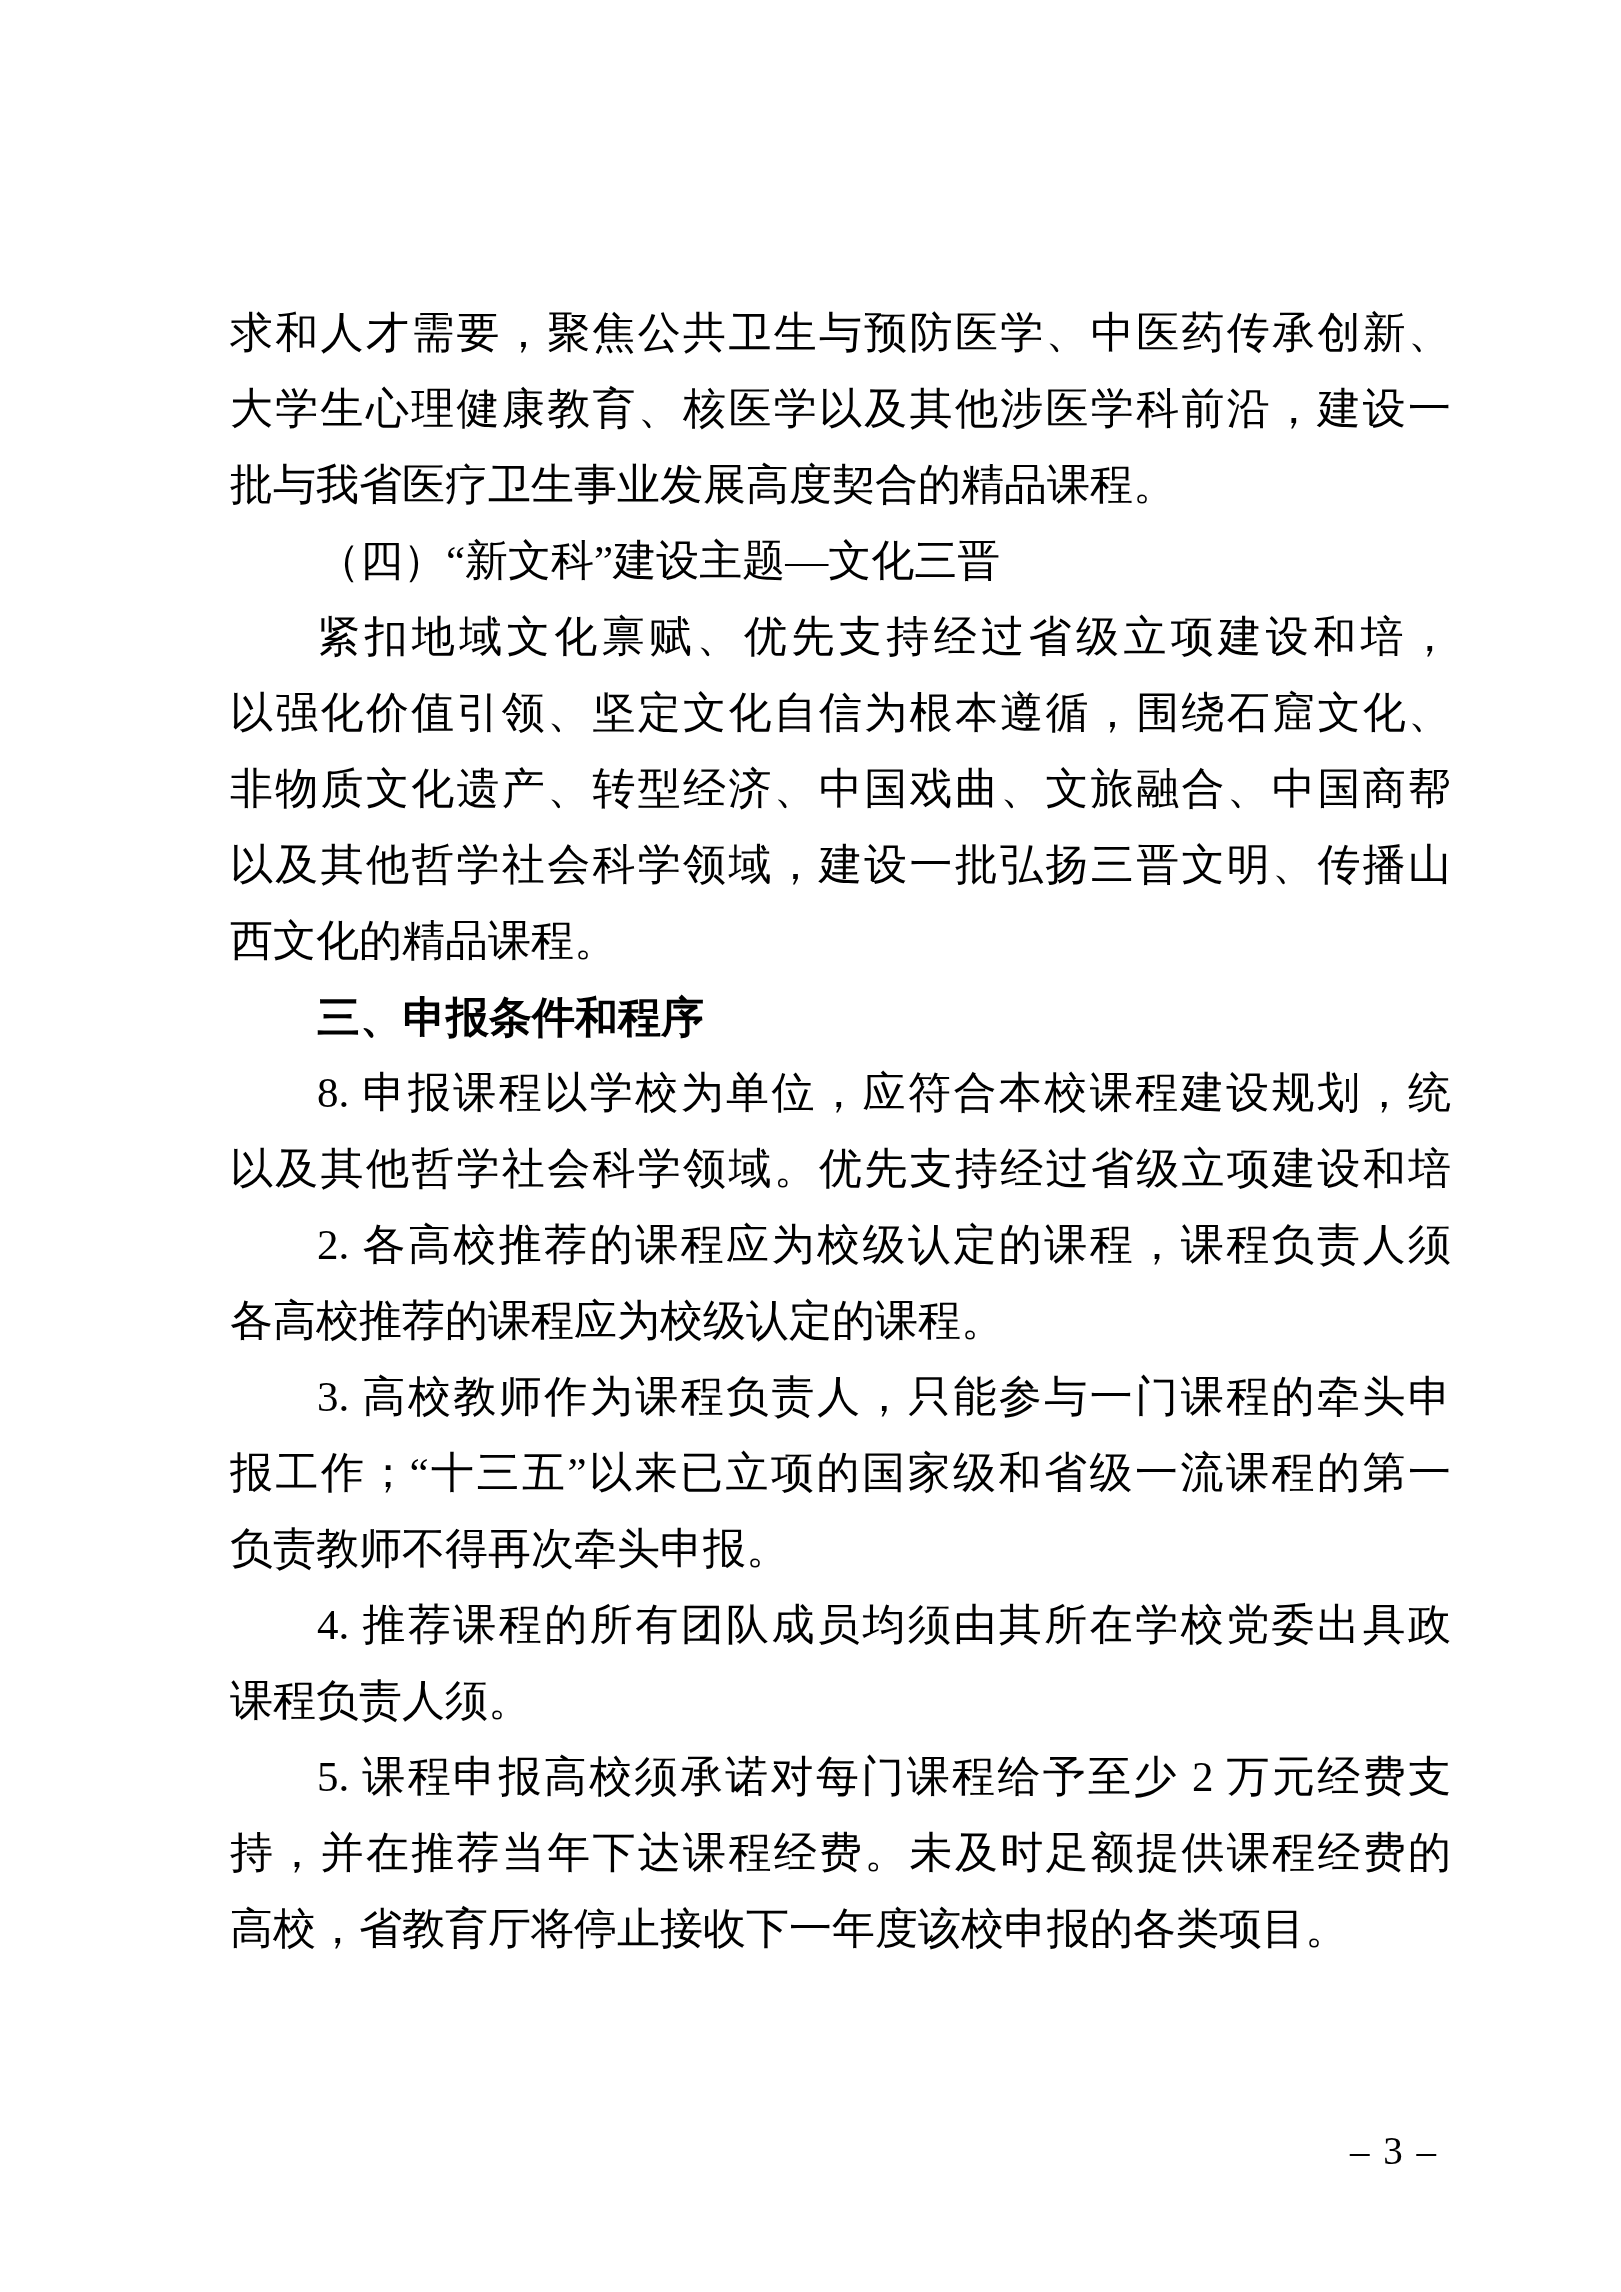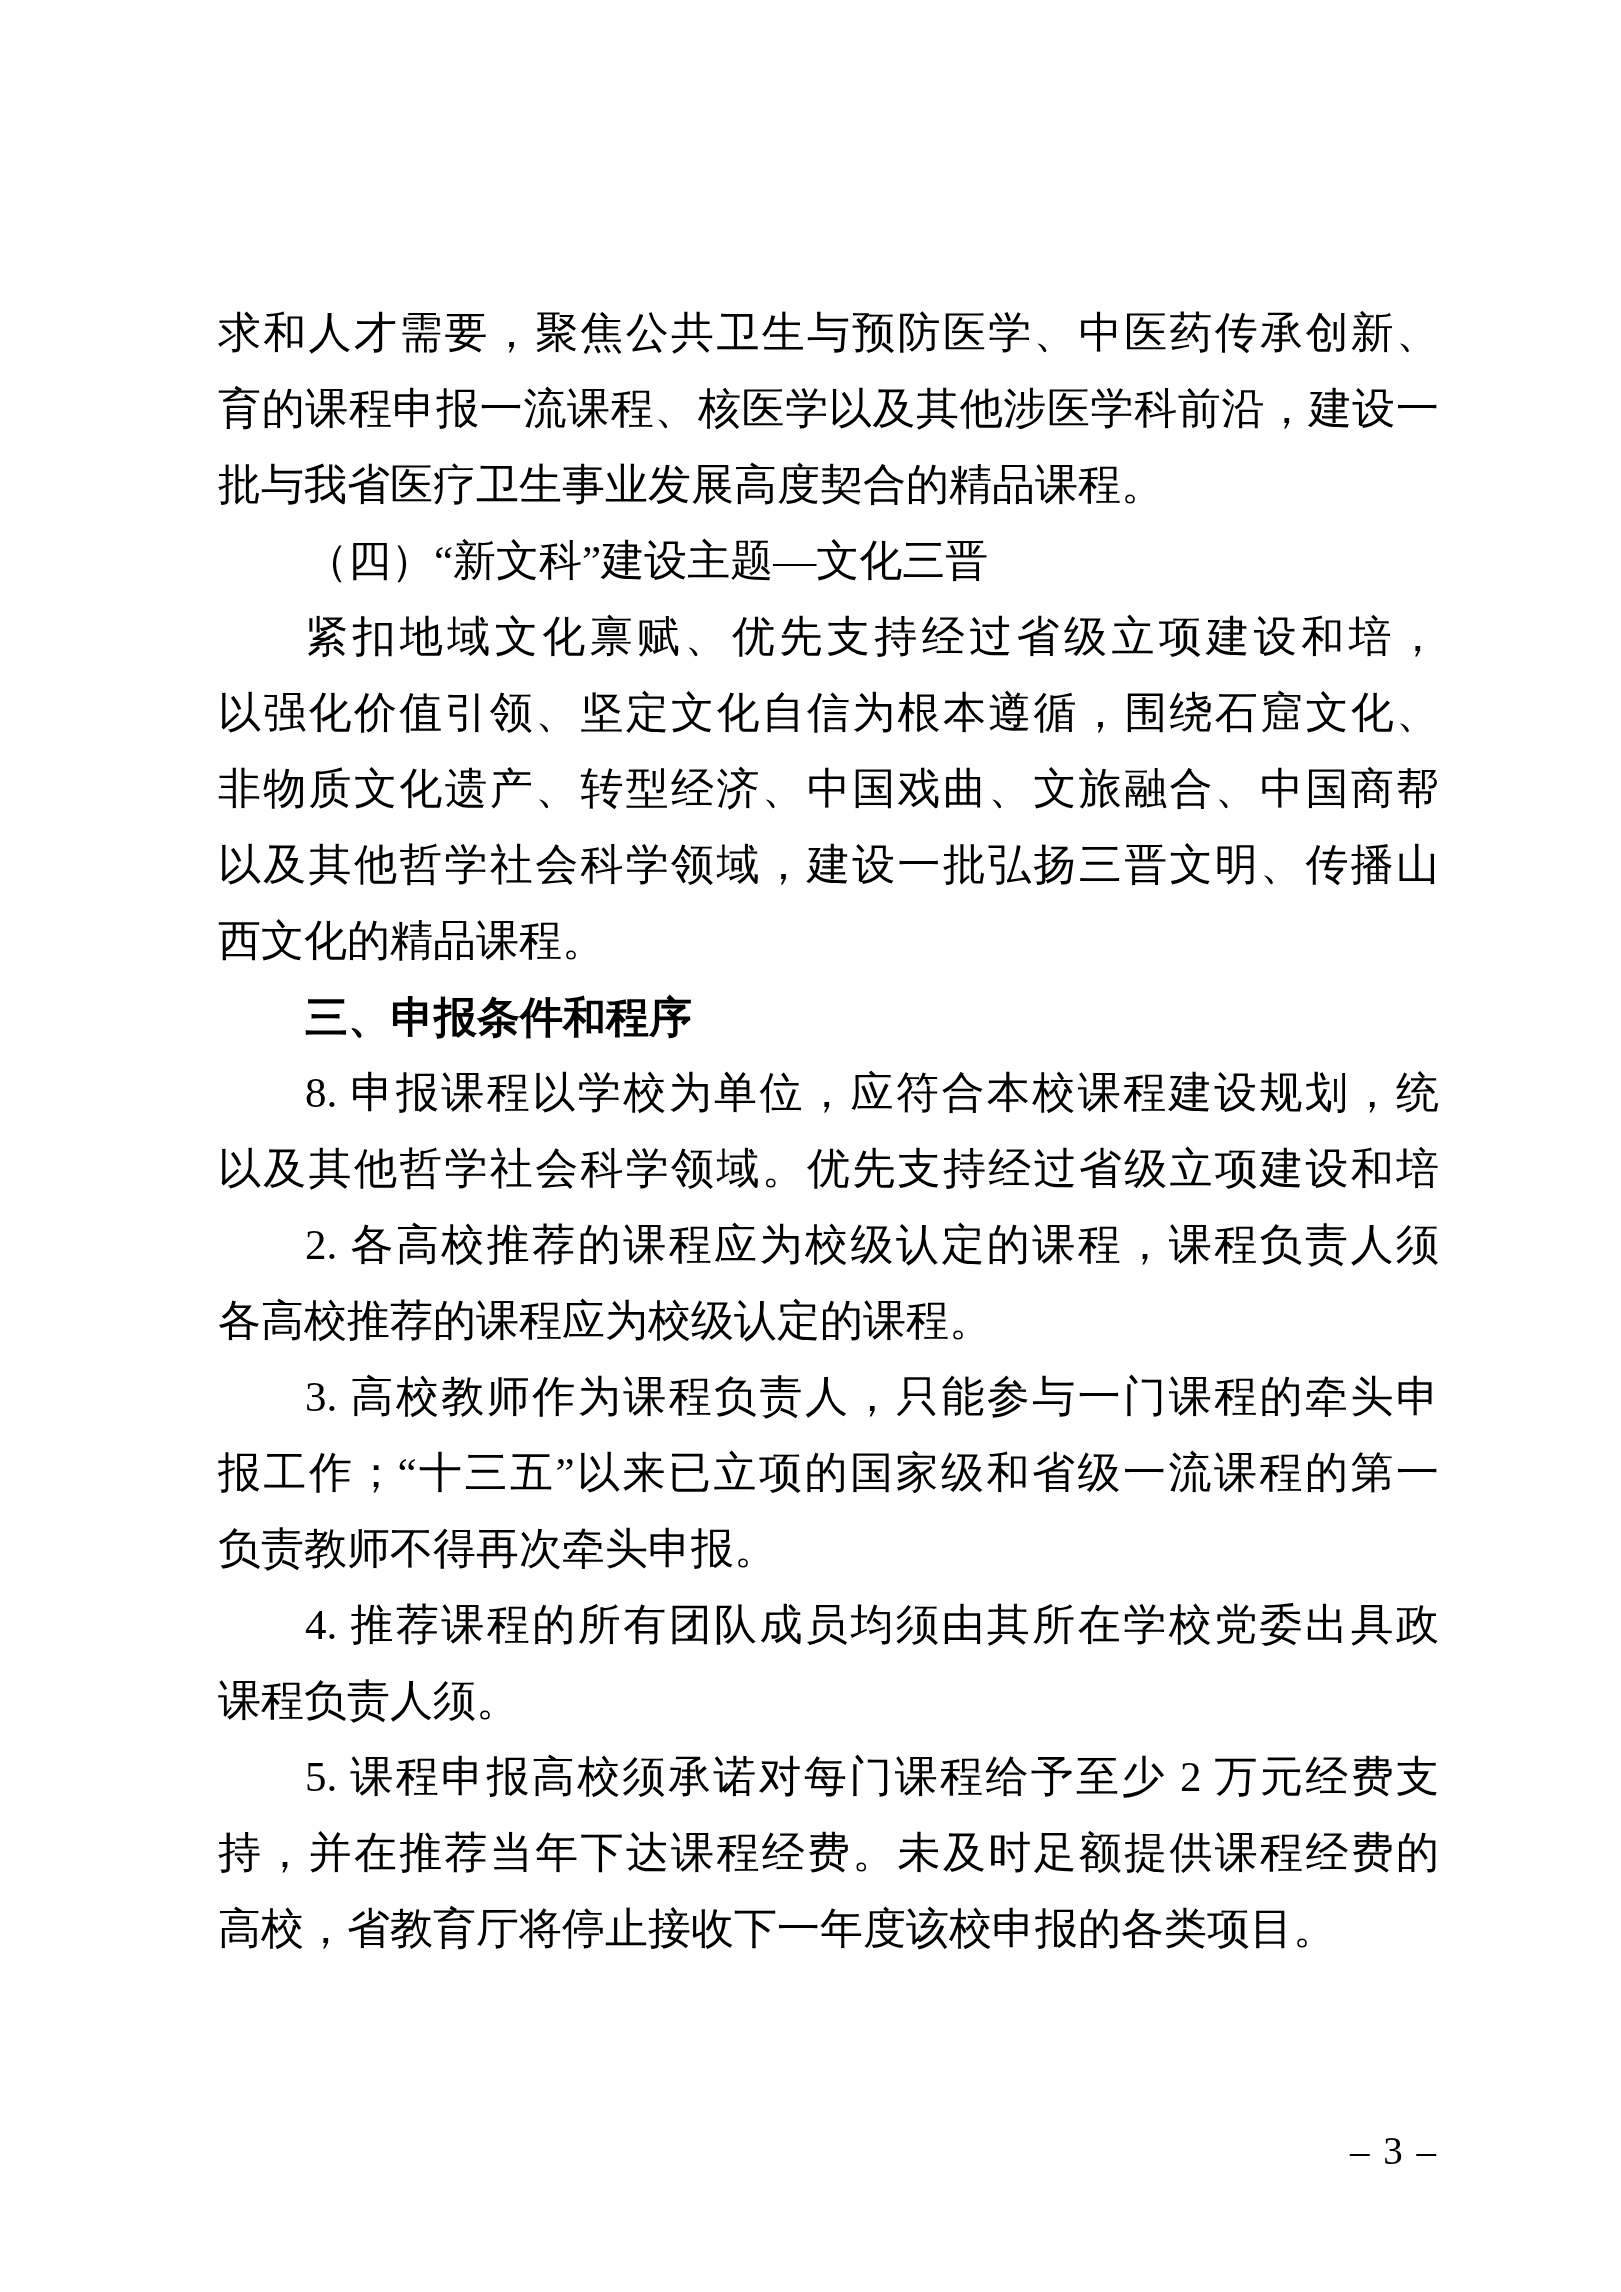--- a/index.html
+++ b/index.html
@@ -11,21 +11,21 @@
     position: relative;
     width: 1621px;
     height: 2293px;
     background: #ffffff;
     color: #000000;
     font-family: "Liberation Serif", "DejaVu Serif", serif;
     overflow: hidden;
   }
   .textblock {
     position: absolute;
-    left: 218px;
+    left: 230px;
     top: 295px;
     width: 1221px;
   }
   .ln {
     height: 76px;
     line-height: 76px;
     font-size: 43px;
     overflow: hidden;
     white-space: nowrap;
   }
@@ -55,21 +55,21 @@
     text-align: center;
     letter-spacing: 2px;
   }
 </style>
 </head>
 <body>
 
 <div class="page">
   <div class="textblock">
     <div class="ln jf">求和人才需要，聚焦公共卫生与预防医学、中医药传承创新、</div>
-    <div class="ln jf">育的课程申报一流课程、核医学以及其他涉医学科前沿，建设一</div>
+    <div class="ln jf">大学生心理健康教育、核医学以及其他涉医学科前沿，建设一</div>
     <div class="ln">批与我省医疗卫生事业发展高度契合的精品课程。</div>
     <div class="ln ind">（四）“新文科”建设主题—文化三晋</div>
     <div class="ln ind jf">紧扣地域文化禀赋、优先支持经过省级立项建设和培，</div>
     <div class="ln jf">以强化价值引领、坚定文化自信为根本遵循，围绕石窟文化、</div>
     <div class="ln jf">非物质文化遗产、转型经济、中国戏曲、文旅融合、中国商帮</div>
     <div class="ln jf">以及其他哲学社会科学领域，建设一批弘扬三晋文明、传播山</div>
     <div class="ln">西文化的精品课程。</div>
     <div class="ln ind hd">三、申报条件和程序</div>
     <div class="ln ind jf">8. 申报课程以学校为单位，应符合本校课程建设规划，统</div>
     <div class="ln jf">以及其他哲学社会科学领域。优先支持经过省级立项建设和培</div>

